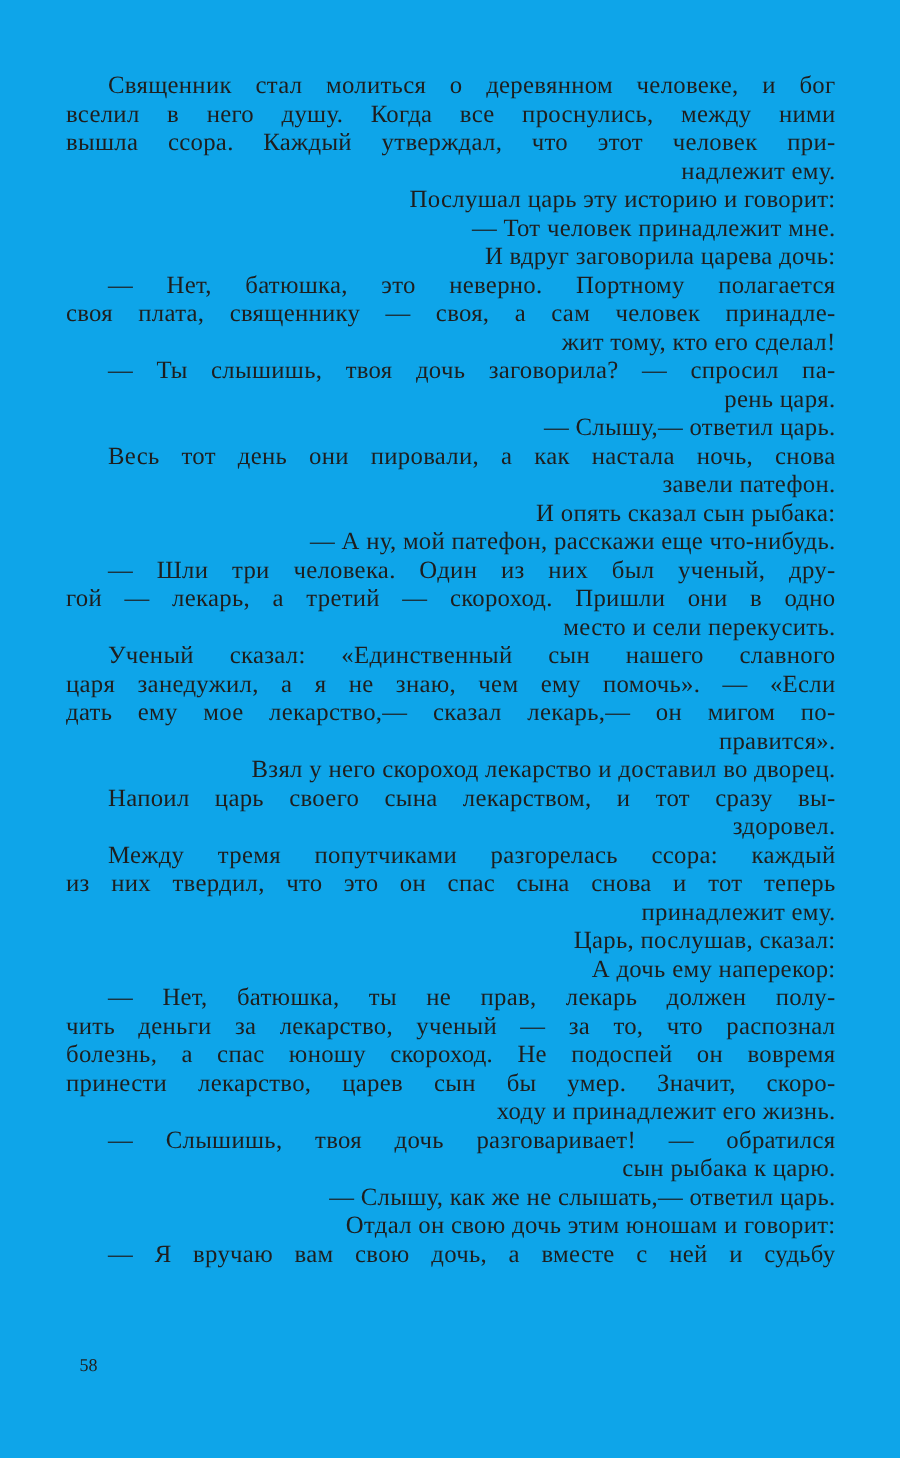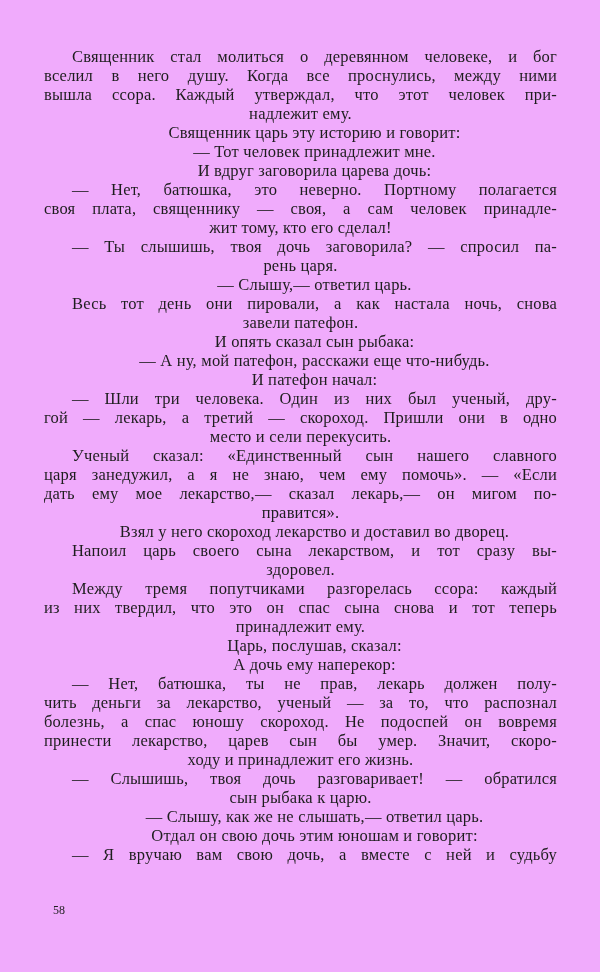--- a/index.html
+++ b/index.html
@@ -30,58 +30,57 @@
     letter-spacing: 0.2px;
   }
   .line {
     height: 19px;
     text-align: justify;
     text-align-last: justify;
     white-space: normal;
   }
   .line.end {
     text-align-last: auto;
-    text-align: center;
+    text-align: right;
   }
   .line.indent {
     padding-left: 28px;
     box-sizing: border-box;
   }
   .page-number {
     position: absolute;
     left: 53px;
     top: 901px;
     font-size: 12px;
     line-height: 19px;
     color: #1e1e1e;
   }
 </style>
 </head>
 <body style="background: rgb(252, 252, 250);">
 
-<div class="page" style="background: #f0abfc; color: rgb(30, 30, 30);">
+<div class="page" style="background: #0ea5e9; color: rgb(30, 30, 30);">
   <div class="text-block" id="text-block">
       <div class="line indent">Священник стал молиться о деревянном человеке, и бог</div>
       <div class="line">вселил в него душу. Когда все проснулись, между ними</div>
       <div class="line">вышла ссора. Каждый утверждал, что этот человек при-</div>
       <div class="line end">надлежит ему.</div>
-      <div class="line indent end">Священник царь эту историю и говорит:</div>
+      <div class="line indent end">Послушал царь эту историю и говорит:</div>
       <div class="line indent end">— Тот человек принадлежит мне.</div>
       <div class="line indent end">И вдруг заговорила царева дочь:</div>
       <div class="line indent">— Нет, батюшка, это неверно. Портному полагается</div>
       <div class="line">своя плата, священнику — своя, а сам человек принадле-</div>
       <div class="line end">жит тому, кто его сделал!</div>
       <div class="line indent">— Ты слышишь, твоя дочь заговорила? — спросил па-</div>
       <div class="line end">рень царя.</div>
       <div class="line indent end">— Слышу,— ответил царь.</div>
       <div class="line indent">Весь тот день они пировали, а как настала ночь, снова</div>
       <div class="line end">завели патефон.</div>
       <div class="line indent end">И опять сказал сын рыбака:</div>
       <div class="line indent end">— А ну, мой патефон, расскажи еще что-нибудь.</div>
-      <div class="line indent end">И патефон начал:</div>
       <div class="line indent">— Шли три человека. Один из них был ученый, дру-</div>
       <div class="line">гой — лекарь, а третий — скороход. Пришли они в одно</div>
       <div class="line end">место и сели перекусить.</div>
       <div class="line indent">Ученый сказал: «Единственный сын нашего славного</div>
       <div class="line">царя занедужил, а я не знаю, чем ему помочь». — «Если</div>
       <div class="line">дать ему мое лекарство,— сказал лекарь,— он мигом по-</div>
       <div class="line end">правится».</div>
       <div class="line indent end">Взял у него скороход лекарство и доставил во дворец.</div>
       <div class="line indent">Напоил царь своего сына лекарством, и тот сразу вы-</div>
       <div class="line end">здоровел.</div>

